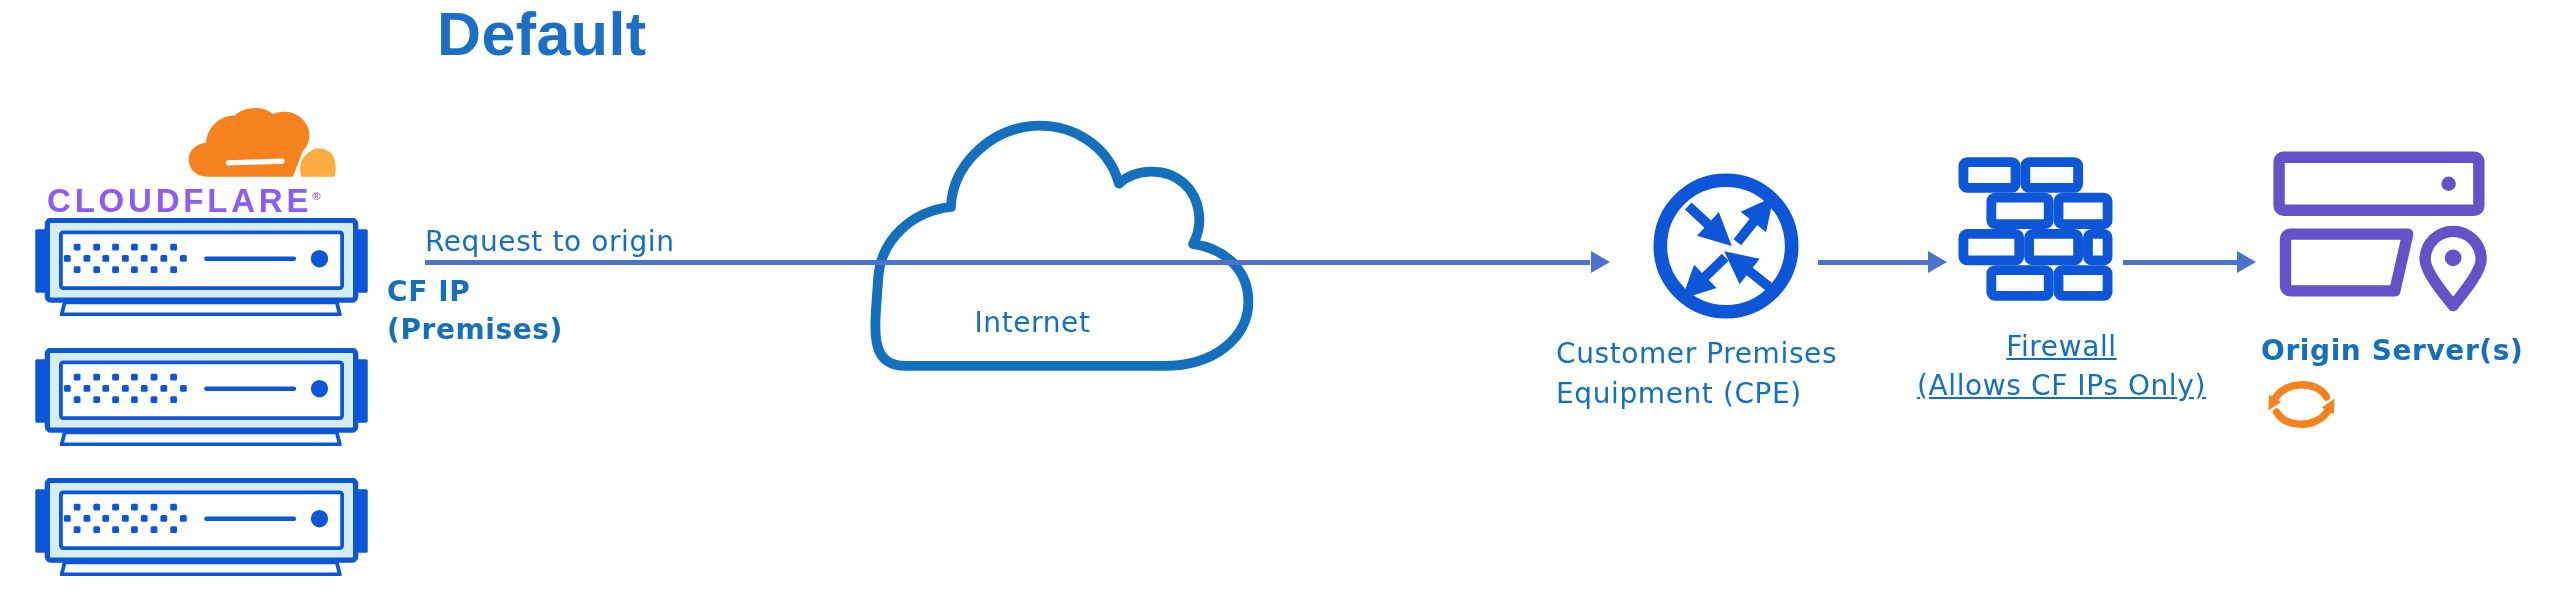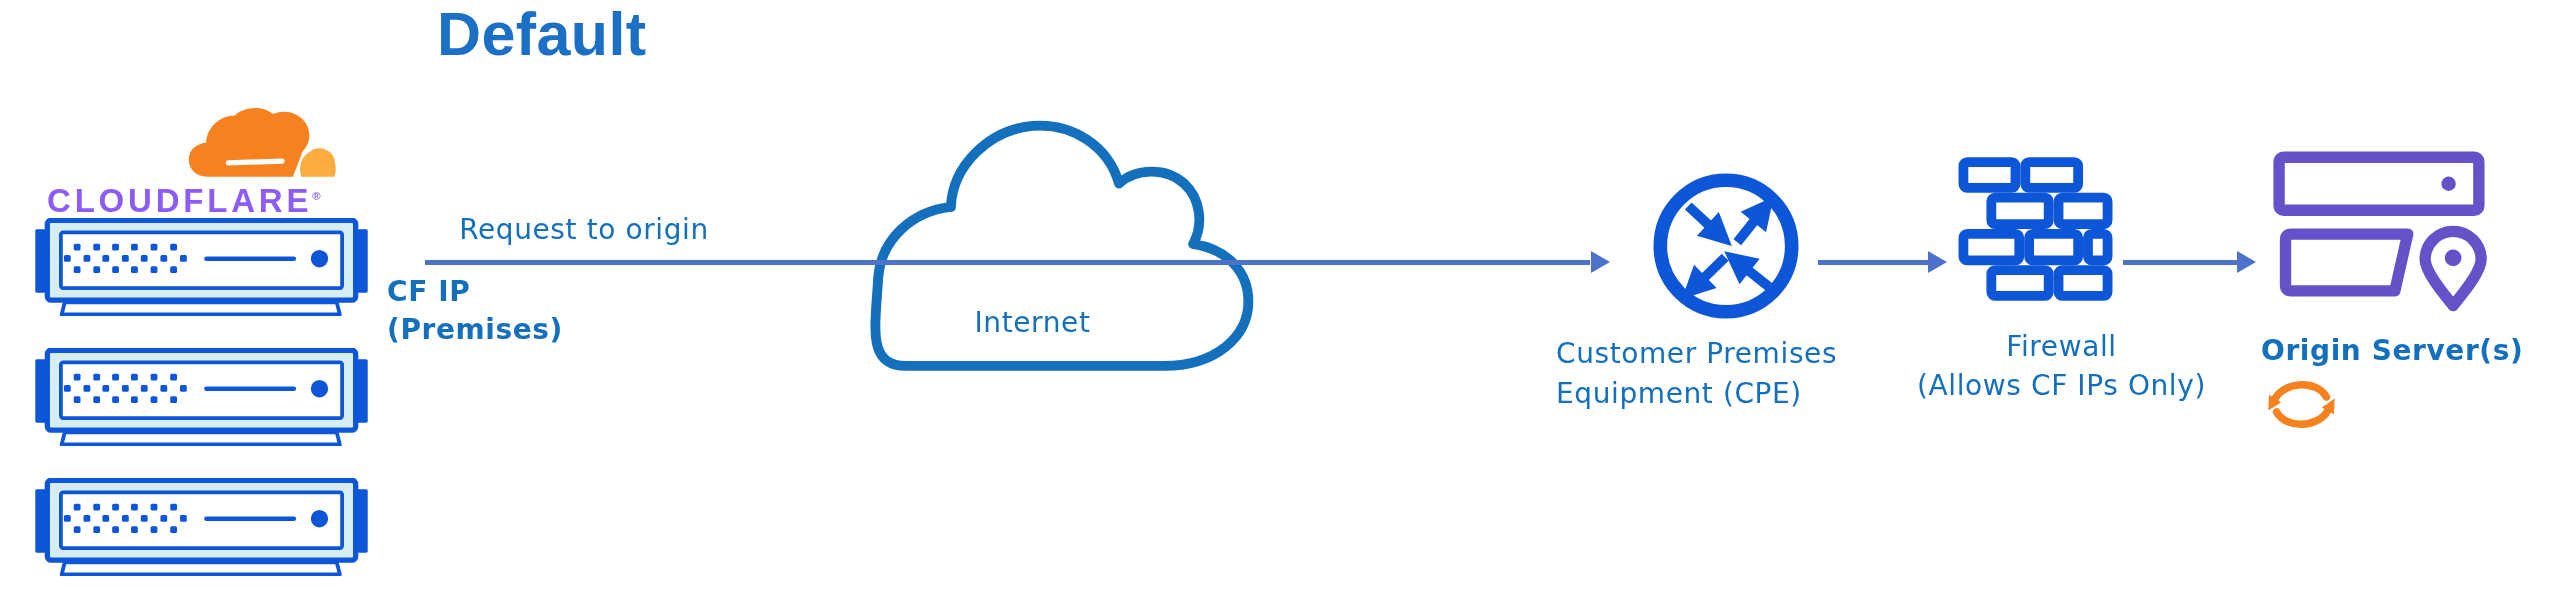--- a/index.html
+++ b/index.html
@@ -22,25 +22,25 @@
     color:#8b5cf6;font-family:"Liberation Sans",sans-serif;white-space:nowrap;
   }
   #wordmark sup{font-size:11.4px;letter-spacing:0;}
   
   .conn{background:#4d72c9;height:5.3px;z-index:5;}
   .arrowhead{
     width:0;height:0;z-index:5;
     border-top:11.4px solid transparent;border-bottom:11.4px solid transparent;
     border-left:19.7px solid #4d72c9;
   }
-  #request-label{left:425px;top:212px;width:318px;text-align:center;line-height:35px;z-index:6;}
+  #request-label{left:425px;top:224px;width:318px;line-height:35px;z-index:6;}
   #cfip-label{left:387px;top:273px;line-height:38px;z-index:6;font-weight:bold;}
   #internet-label{left:919px;top:303px;width:227px;text-align:center;z-index:6;}
   #cpe-label{left:1556px;top:334px;line-height:40px;z-index:6;}
-  #firewall-label{left:1889px;top:327px;width:345px;text-align:center;z-index:6;}
+  #firewall-label{left:1889px;top:327px;width:345px;text-align:center;z-index:6;text-decoration:underline;}
   #origin-label{left:2261px;top:331px;width:254px;text-align:center;z-index:6;font-weight:bold;}
   #cloudflared-label{left:2355px;top:386px;line-height:41px;z-index:6;}
   svg.icon{z-index:4;display:block;}
   #internet-cloud{z-index:2;}
 </style>
 </head>
 <body>
 
 <div id="canvas">
 

